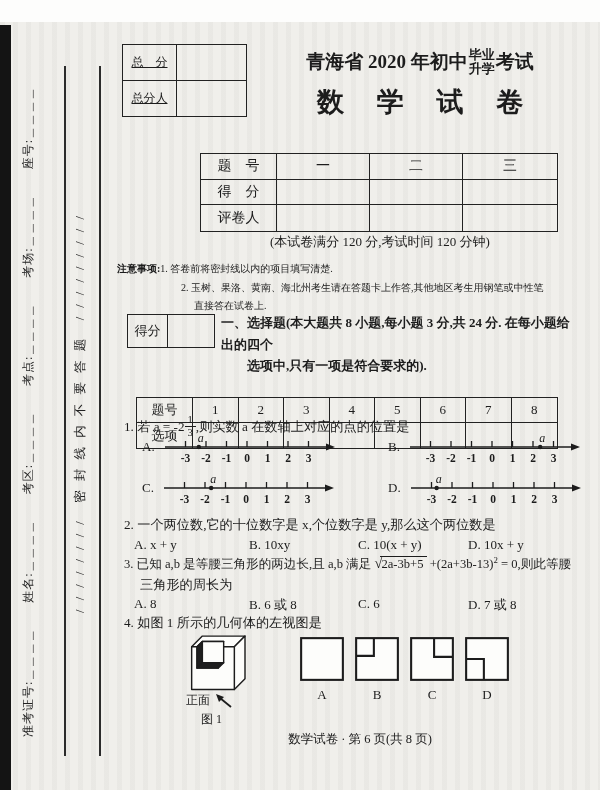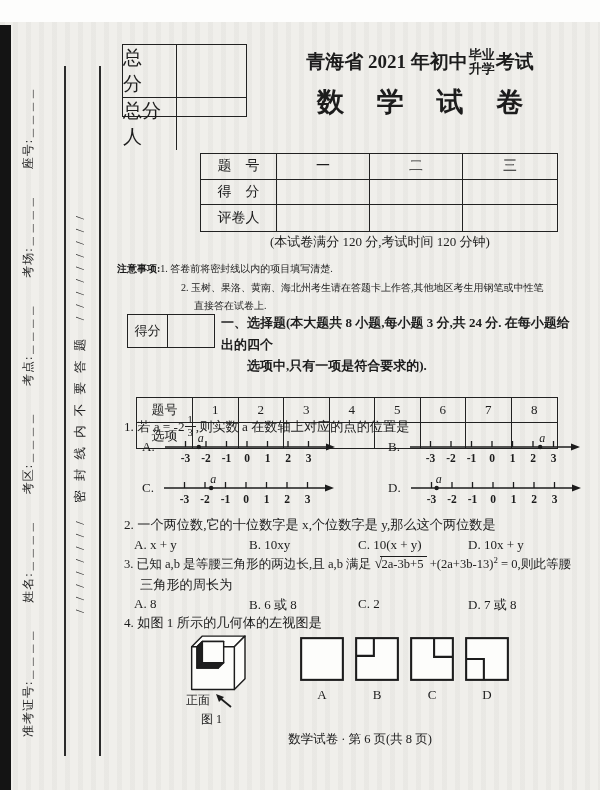--- a/index.html
+++ b/index.html
@@ -24,21 +24,21 @@
   .seal-text{
     left:-249px;top:404px;width:660px;height:18px;
     font-size:12.5px;letter-spacing:3px;text-align:center;color:#222;
   }
   .vline{position:absolute;width:1.5px;background:#2b2b2b;top:66px;height:690px;}
   .vline1{left:64px;} .vline2{left:99px;}
   
   .score-table{
     position:absolute;left:122px;top:44px;width:123px;height:71px;
     display:grid;grid-template-columns:54px 1fr;grid-template-rows:1fr 1fr;
-    border:1.6px solid #222;background:transparent;font-size:19px;
+    border:1.6px solid #222;background:transparent;font-size:12px;text-decoration:underline;
   }
   .score-table .cell{border-right:1.3px solid #222;border-bottom:1.3px solid #222;display:flex;align-items:center;justify-content:center;}
   .score-table .cell:nth-child(2n){border-right:none;}
   .score-table .cell:nth-child(n+3){border-bottom:none;}
   .title-wrap{position:absolute;left:252px;top:48px;width:336px;}
   .title-line1{display:flex;align-items:center;justify-content:center;font-size:19px;font-weight:bold;}
   .title-stack{display:flex;flex-direction:column;font-size:13px;line-height:1.1;margin:0 1px;font-weight:bold;}
   .title-main{margin-top:7px;text-align:center;font-size:27px;font-weight:bold;letter-spacing:13px;padding-left:13px;}
   .grade-table{
     position:absolute;left:200px;top:153px;width:356px;height:77px;
@@ -109,21 +109,21 @@
 
 <div class="score-table">
   <div class="cell">总　分</div>
   <div class="cell"></div>
   <div class="cell">总分人</div>
   <div class="cell"></div>
 </div>
 
 <div class="title-wrap">
   <div class="title-line1">
-    <span>青海省 2021 年初中</span>
+    <span>青海省 2020 年初中</span>
     <span class="title-stack">
       <span>毕业</span>
       <span>升学</span>
     </span>
     <span>考试</span>
   </div>
   <div class="title-main">数 学 试 卷</div>
 </div>
 
 <div class="grade-table">
@@ -283,21 +283,21 @@
   <span class="opt-d">D. 10x + y</span>
 </div>
 
 <div class="qtext q3l1">
   <span>3. 已知 a,b 是等腰三角形的两边长,且 a,b 满足 </span><span class="sqrt-sign">√</span><span class="sqrt-body">2a-3b+5</span><span> +(2a+3b-13)</span><sup>2</sup><span> = 0,则此等腰</span>
 </div>
 <div class="qtext q3l2">三角形的周长为</div>
 <div class="opt-row q3-opts">
   <span class="opt-a">A. 8</span>
   <span class="opt-b">B. 6 或 8</span>
-  <span class="opt-c">C. 2</span>
+  <span class="opt-c">C. 6</span>
   <span class="opt-d">D. 7 或 8</span>
 </div>
 
 <div class="qtext q4">4. 如图 1 所示的几何体的左视图是</div>
 <div class="cube-wrap">
   <svg width="76" height="64" viewBox="0 0 82 72">
     <g stroke="#1c1c1c" stroke-width="1.6" fill="#fdfdfb" stroke-linejoin="round">
       <path d="M8,20 L20,8 L68,8 L56,20 L38,20 L44,14 L20,14 L14,20 Z"></path>
       <polygon points="56,20 68,8 68,56 56,68"></polygon>
       <path d="M8,20 H14 V44 H38 V20 H56 V68 H8 Z"></path>

